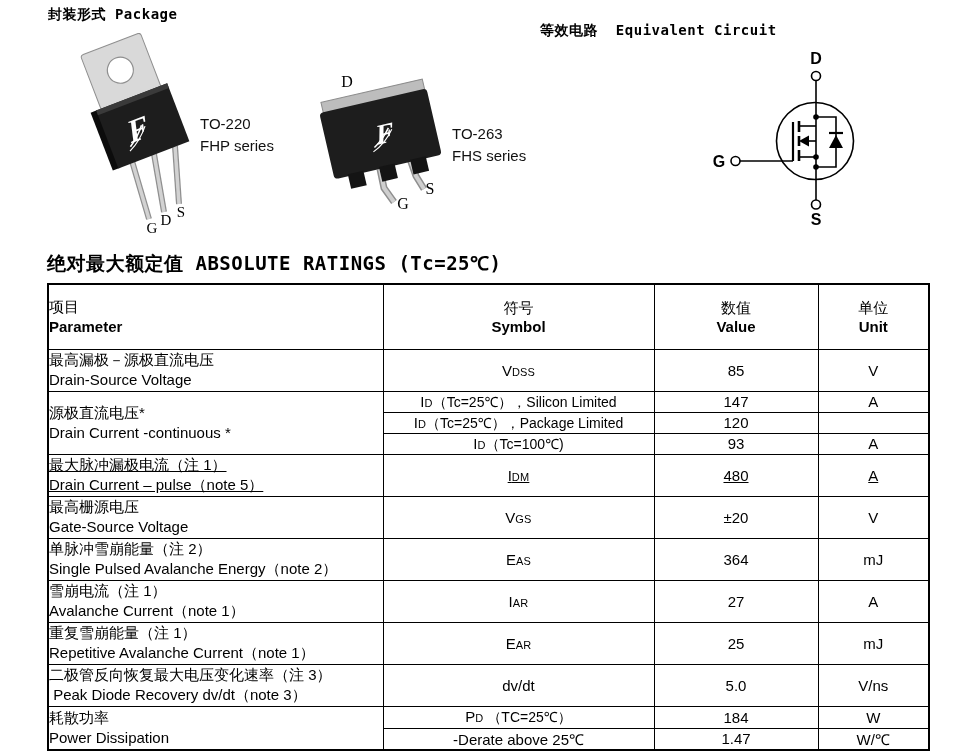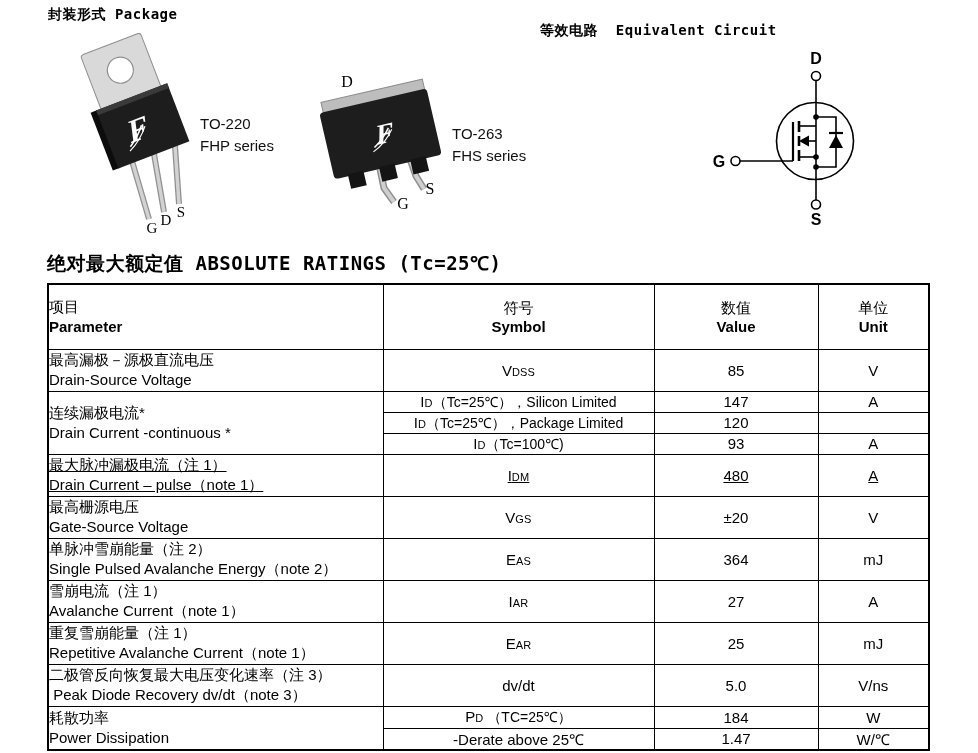--- a/index.html
+++ b/index.html
@@ -185,21 +185,21 @@
     </td>
     <td class="center">
       <span class="sym-main">V</span><span class="sym-sub">DSS</span><span class="sym-rest"></span>
     </td>
     <td class="center">85</td>
     <td class="center">V</td>
   </tr>
 
   <tr class="subrow" style="height:21px;">
     <td class="param" rowspan="3">
-      <div>连续漏极电流*</div>
+      <div>源极直流电压*</div>
       <div>Drain Current -continuous *</div>
     </td>
     <td class="center">
       <span class="sym-main">I</span><span class="sym-sub">D</span><span class="sym-rest">（Tc=25℃），Silicon Limited</span>
     </td>
     <td class="center">147</td>
     <td class="center">A</td>
   </tr>
   <tr class="subrow" style="height:21px;">
     <td class="center">
@@ -212,21 +212,21 @@
     <td class="center">
       <span class="sym-main">I</span><span class="sym-sub">D</span><span class="sym-rest">（Tc=100℃)</span>
     </td>
     <td class="center">93</td>
     <td class="center">A</td>
   </tr>
 
   <tr style="height:42px;text-decoration:underline;">
     <td class="param">
       <div>最大脉冲漏极电流（注 1）</div>
-      <div>Drain Current – pulse（note 1）</div>
+      <div>Drain Current – pulse（note 5）</div>
     </td>
     <td class="center">
       <span class="sym-main">I</span><span class="sym-sub">DM</span>
     </td>
     <td class="center">480</td>
     <td class="center">A</td>
   </tr>
 
   <tr style="height:42px;">
     <td class="param">

